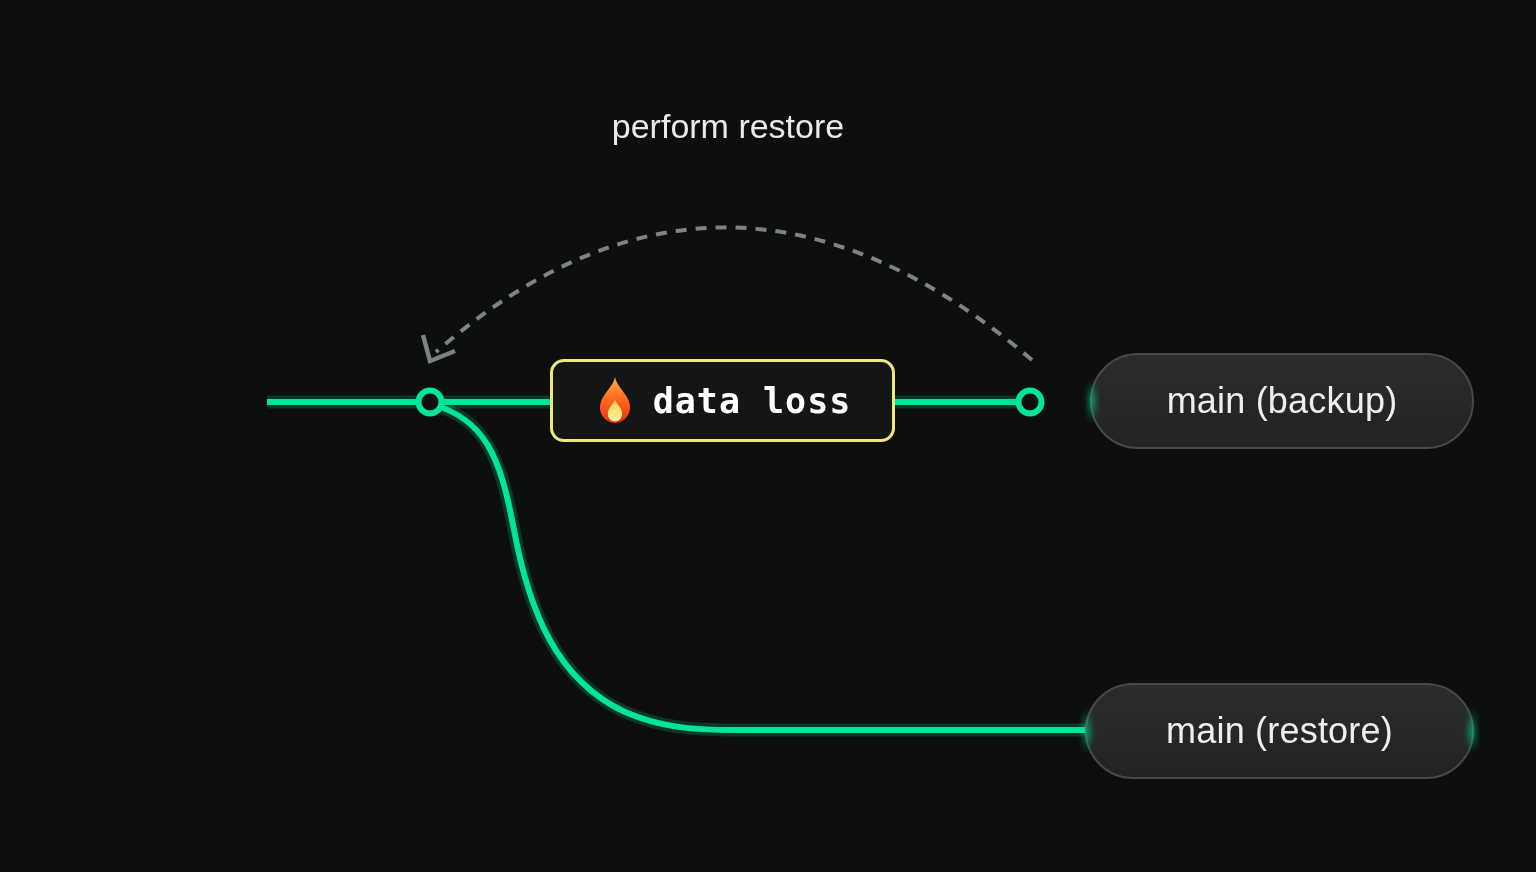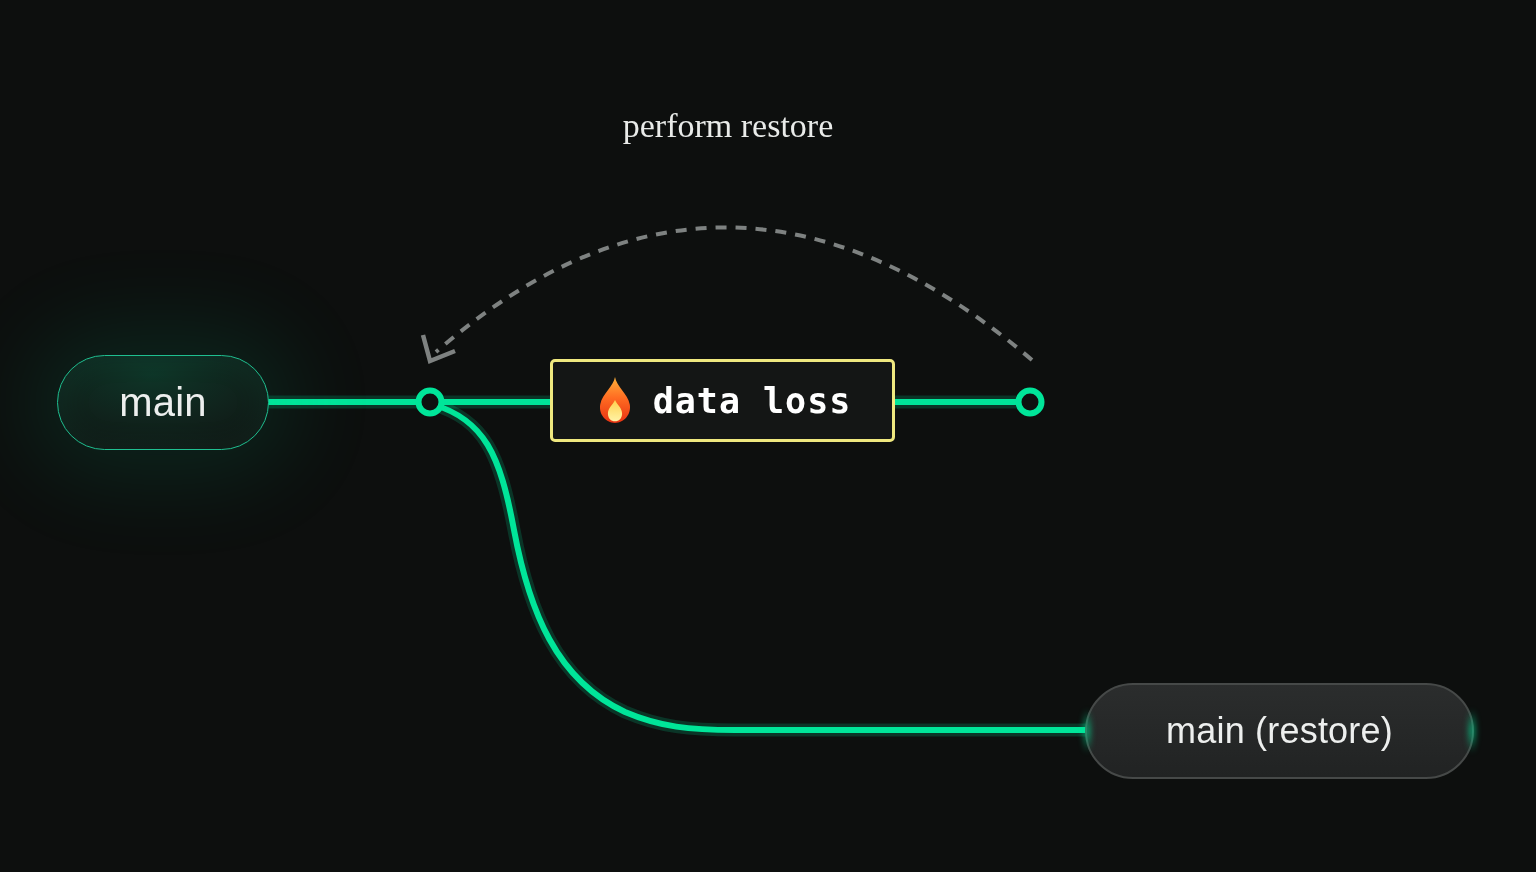--- a/index.html
+++ b/index.html
@@ -62,36 +62,36 @@
     filter:blur(3px);
     pointer-events:none;
   }
   .edge-glow.left{left:-6px;}
   .edge-glow.right{right:-6px;}
 
   .event-box{
     position:absolute;left:550px;top:359px;width:345px;height:83px;
     box-sizing:border-box;
     border:3px solid var(--warning-yellow);
-    border-radius:5px;
+    border-radius:14px;
     background:var(--box-bg);
     display:flex;align-items:center;justify-content:center;gap:17px;
     color:#ffffff;
     font-family:"DejaVu Sans Mono", monospace;
     font-weight:bold;font-size:35px;letter-spacing:1px;
   }
   .flame{width:42px;height:48px;flex:0 0 auto;margin-top:-2px;}
 
   .caption{
     position:absolute;left:418px;top:103px;width:620px;
     text-align:center;
     font-size:34px;line-height:46px;
     color:#e9ebe9;
   }
-  .caption span{display:block;font-family:Liberation Serif, serif;}
+  .caption span{display:block;}
 </style>
 </head>
 <body>
 
 <div class="stage">
 
   <svg class="wires" width="1536" height="872" viewBox="0 0 1536 872">
 
     <path class="arc" d="M 1032 360 Q 726 99 436 352"></path>
     <polyline class="arrowhead" points="423,335 430,361 455,351"></polyline>
@@ -103,43 +103,44 @@
     <path class="wire" d="M 432 404 C 485 420 500 455 514 530 C 529 610 556 680 625 712 C 660 727 690 730 735 730 L 1086 730"></path>
 
     <circle class="node-ring" cx="430" cy="402" r="11.5"></circle>
     <circle class="node-ring" cx="1030" cy="402" r="11.5"></circle>
   </svg>
 
   <div class="caption">
     <span>perform restore</span>
   </div>
 
-  <div class="pill pill-main">
-    <span>main</span>
-  </div>
 
   <div class="event-box">
     <svg class="flame" viewBox="0 0 36 44">
       <defs>
         <linearGradient id="fg-outer" x1="0" y1="0" x2="0" y2="1">
           <stop offset="0" stop-color="#ffb23a"></stop>
           <stop offset="0.45" stop-color="#ff6c22"></stop>
           <stop offset="1" stop-color="#e83312"></stop>
         </linearGradient>
         <linearGradient id="fg-inner" x1="0" y1="0" x2="0" y2="1">
           <stop offset="0" stop-color="#ffd14d"></stop>
           <stop offset="1" stop-color="#fff3a6"></stop>
         </linearGradient>
       </defs>
       <path fill="url(#fg-outer)" d="M18 1 C16.5 10 6.5 16 4.5 26 C2.8 35 9.5 43 18 43 C26.5 43 33.2 35 31.5 26 C29.5 16 19.5 10 18 1 Z"></path>
       <path fill="url(#fg-inner)" d="M18 22 C15.5 27 11.5 29.5 11.5 34.5 C11.5 38.6 14.4 41.5 18 41.5 C21.6 41.5 24.5 38.6 24.5 34.5 C24.5 29.5 20.5 27 18 22 Z"></path>
     </svg>
     <span>data loss</span>
   </div>
 
+  <div class="pill pill-gray pill-backup">
+    <i class="edge-glow left"></i>
+    <span>main (backup)</span>
+  </div>
 
   <div class="pill pill-gray pill-restored">
     <i class="edge-glow left"></i>
     <i class="edge-glow right"></i>
     <span>main (restore)</span>
   </div>
 
 </div>
 
 </body></html>

